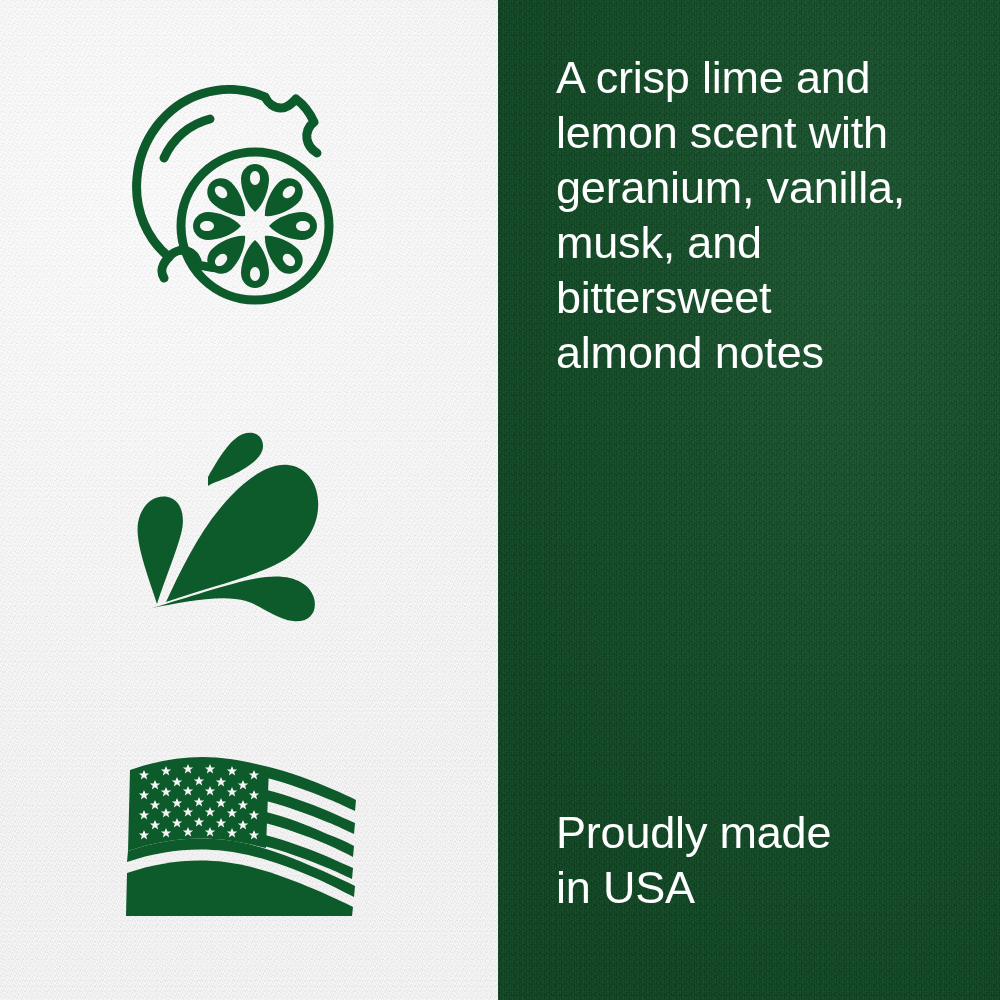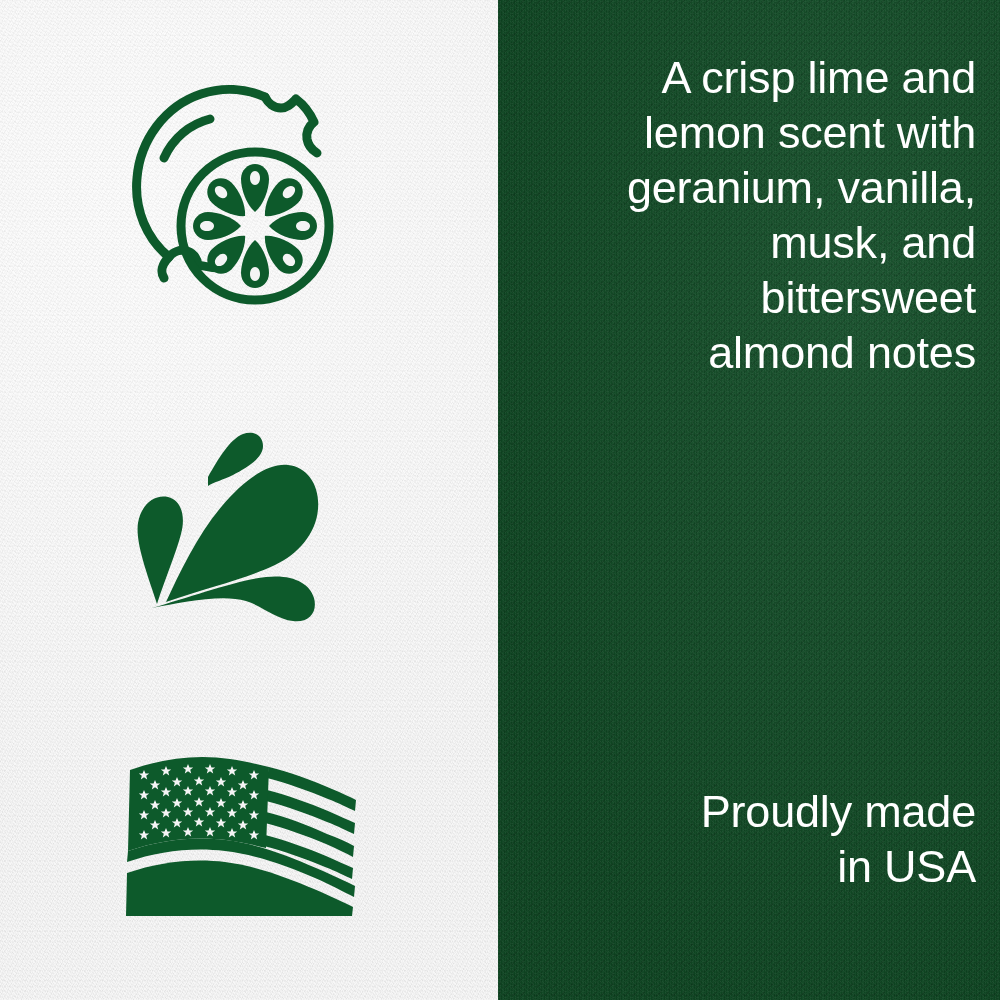--- a/index.html
+++ b/index.html
@@ -9,21 +9,20 @@
     height: 1000px;
     overflow: hidden;
     font-family: "Liberation Sans", sans-serif;
   }
 
   #infographic {
     position: relative;
     width: 1000px;
     height: 960px;
     display: flex;
-    text-align: right;
   }
 
   
   .left-panel {
     position: relative;
     width: 498px;
     height: 1000px;
     background-color: #f4f4f4;
     overflow: hidden;
   }
@@ -81,21 +80,21 @@
     color: #ffffff;
     font-size: 45px;
     line-height: 55px;
     font-weight: 400;
     letter-spacing: -0.2px;
     white-space: pre-line;
     -webkit-font-smoothing: antialiased;
   }
   #text-scent      { top: 50px;  width: 420px; }
   #text-bodysplash { top: 460px; width: 420px; }
-  #text-madeinusa  { top: 784px; width: 420px; }
+  #text-madeinusa  { top: 805px; width: 420px; }
 </style>
 </head>
 <body>
 
 <div id="infographic">
 
   <div class="left-panel" style="background-color: rgb(244, 244, 244);">
     <div class="paper-tex"></div>
 
     <div class="icon-slot" id="icon-lime">

